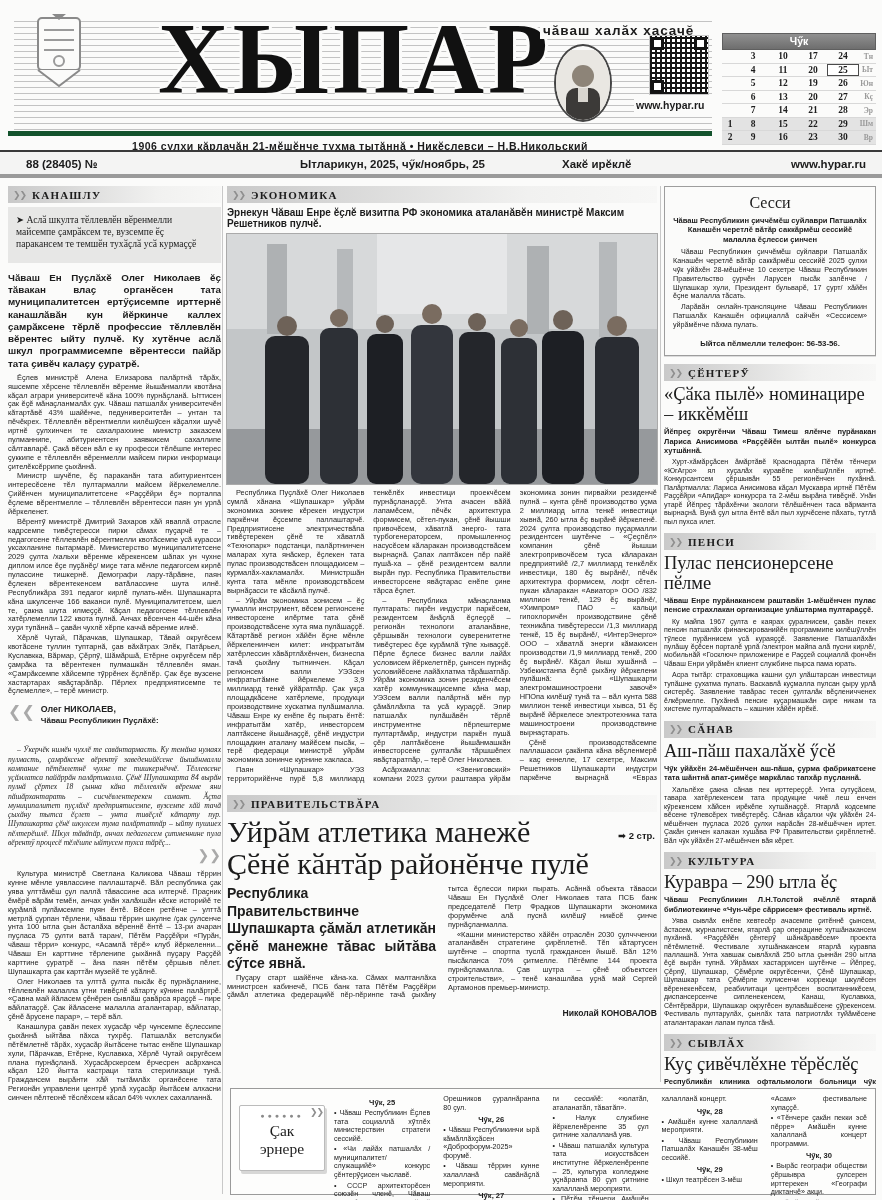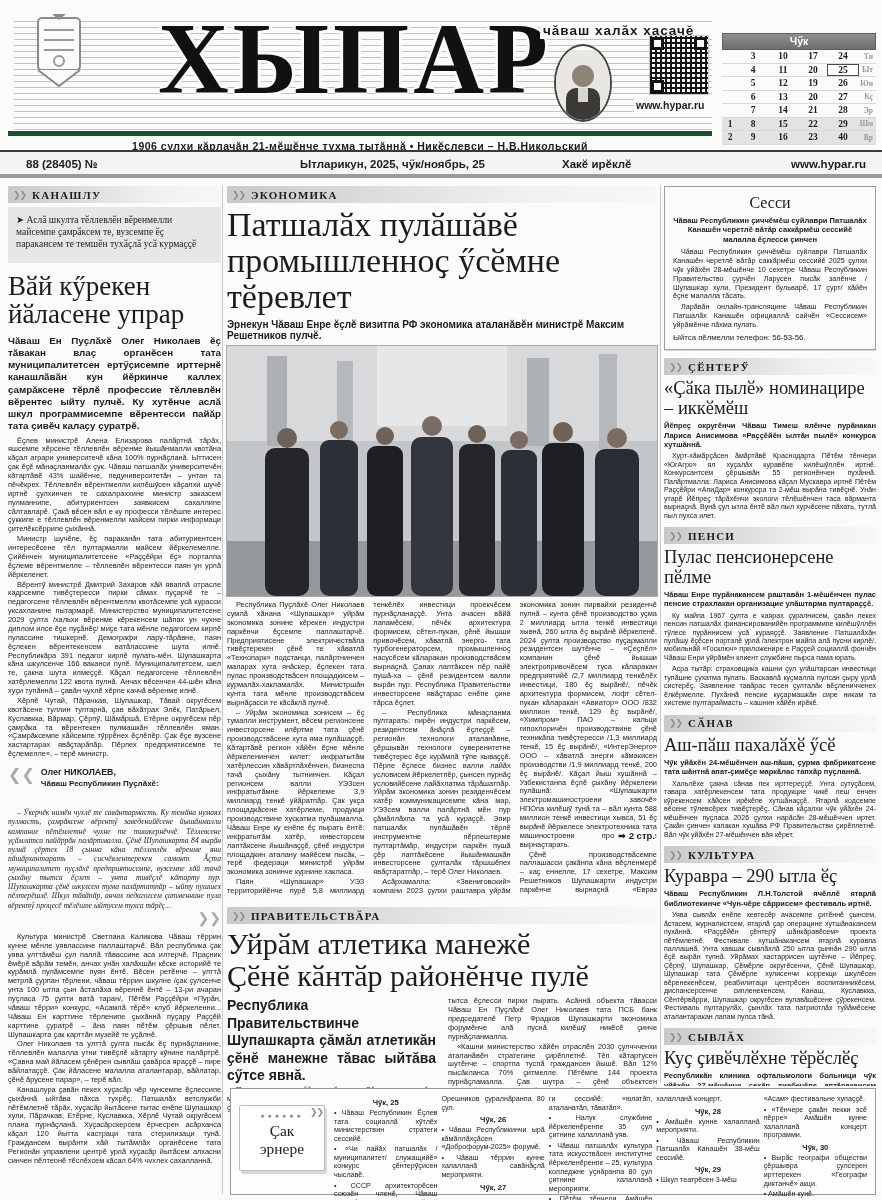--- a/index.html
+++ b/index.html
@@ -73,35 +73,35 @@
 .gov{margin-top:10px}
 .gov-head{font-family:"Liberation Serif",serif;font-size:30px;line-height:1.07;font-weight:normal;margin:2px 0 5px}
 .gov-flow{column-count:2;column-gap:12px;height:118px;overflow:hidden}
 .glead{font-weight:bold;font-size:14px;line-height:1.25;text-align:justify;text-indent:0!important;margin-bottom:2px}
 
 .rightcol{position:absolute;left:664px;top:186px;width:212px;height:900px;overflow:hidden}
 .sess{border:1px solid #9d9d9d;outline:1px solid #dcdcdc;padding:7px 8px;margin-bottom:8px}
 .sess-title{font-family:"Liberation Serif",serif;font-size:16px;text-align:center;margin-bottom:4px}
 .sess-lead{font-weight:bold;font-size:7.6px;text-align:center;line-height:1.25;margin-bottom:4px}
 .sess p.bp{font-size:7.2px;line-height:1.22;text-align:justify;text-indent:8px;margin-bottom:2px}
-.sess-phone{font-weight:normal;font-size:7.8px;text-align:left;margin-top:4px}
+.sess-phone{font-weight:bold;font-size:7.8px;text-align:center;margin-top:10px}
 .r-head{font-family:"Liberation Serif",serif;font-size:18.5px;line-height:1.05;font-weight:normal;margin:1px 0 3px}
 .r-lead{font-weight:bold;font-size:7.5px;line-height:1.25;text-align:justify;margin-bottom:3px}
 .r-body{font-size:7.05px;line-height:1.2;text-align:justify;text-indent:8px;margin-bottom:3px}
 .r-sec{margin-bottom:7px}
 
 .weekbox{position:absolute;left:230px;top:1088px;width:646px;height:107px;border:1px solid #9a9a9a;
  display:flex;padding:6px 8px;gap:9px;background:#fdfdfc}
 .wlabel{flex:none;width:86px;position:relative;padding-top:10px}
 .wlabel .curl{border:1px solid #bbb;border-radius:2px;background:#fff;box-shadow:2px 3px 0 #d7d7d6;
  padding:8px 4px 12px;text-align:center}
 .wlabel .spiral{letter-spacing:3px;color:#8a8a8a;font-size:7px;line-height:4px;display:block;margin-bottom:4px}
 .wlabel .wl-text{font-family:"Liberation Serif",serif;font-size:15.5px;line-height:1.15}
 .wlabel .chev{position:absolute;right:-4px;top:12px}
-.wcols{flex:1;display:flex;gap:4px}
+.wcols{flex:1;display:flex;gap:13px}
 .wcol{flex:1}
 .wdate{font-weight:bold;font-size:7.6px;text-align:center;margin:3px 0 2px}
 .witem{font-size:7.15px;line-height:1.2;text-align:justify;margin-bottom:2px}
 </style>
 </head>
 <body>
 
 <div class="page">
 
   <div class="stripes"></div>
@@ -188,21 +188,21 @@
           <span class="cc c2">15</span>
           <span class="cc c3">22</span>
           <span class="cc c4">29</span>
           <span class="cc c5">Шм</span>
         </div>
         <div class="cal-row wknd">
           <span class="cc c0">2</span>
           <span class="cc c1">9</span>
           <span class="cc c2">16</span>
           <span class="cc c3">23</span>
-          <span class="cc c4">40</span>
+          <span class="cc c4">30</span>
           <span class="cc c5">Вр</span>
         </div>
       </div>
   </div>
 
   <div class="infobar">
     <span style="left:26px">88 (28405) №</span>
     <span style="left:300px">Ытларикун, 2025, чӳк/ноябрь, 25</span>
     <span style="left:562px">Хакӗ ирӗклӗ</span>
     <span style="right:16px">www.hypar.ru</span>
@@ -212,21 +212,20 @@
   <div class="vrule" style="left:660px;top:186px;height:896px"></div>
 
   <div class="leftcol">
     <div class="band">
       <span class="chev">❯❯</span>
       <span>КАНАШЛУ</span>
     </div>
     <div class="bullet-box">
         <p>➤  Аслӑ шкулта тӗллевлӗн вӗренмелли майсемпе ҫамрӑксем те, вузсемпе ӗҫ паракансем те темшӗн тухӑҫлӑ усӑ курмаҫҫӗ</p>
       </div>
-    <h2 class="lc-head">Вӑй кӳрекен йӑласене упрар</h2>
     <p class="lead">Чӑваш Ен Пуҫлӑхӗ Олег Николаев ӗҫ тӑвакан влаҫ органӗсен тата муниципалитетсен ертӳҫисемпе ирттернӗ канашлӑвӑн кун йӗркинче каллех ҫамрӑксене тӗрлӗ профессие тӗллевлӗн вӗрентес ыйту пулчӗ. Ку хутӗнче аслӑ шкул программисемпе вӗрентесси пайӑр тата ҫивӗч калаҫу ҫуратрӗ.</p>
     <div class="lc-flow small">
       <div>
           <p>Ӗҫлев министрӗ Алена Елизарова палӑртнӑ тӑрӑх, яшсемпе хӗрсене тӗллевлӗн вӗренме йышӑнмалли квотӑна кӑҫал аграри университечӗ кӑна 100% пурнӑҫланӑ. Ыттисен ҫак ӗҫӗ мӑнаҫланмалӑх ҫук. Чӑваш патшалӑх университечӗн кӑтартӑвӗ 43% шайӗнче, педуниверситетӑн – унтан та пӗчӗкрех. Тӗллевлӗн вӗрентмелли килӗшӳсен кӑҫалхи шучӗ иртнӗ ҫулхинчен те сахалраххине министр заказсем пулманнипе, абитуриентсен заявкисем сахаллипе сӑлтавларӗ. Ҫакӑ вӗсен вӑл е ку професси тӗлӗшпе интерес ҫуккипе е тӗллевлӗн вӗренмелли майсем пирки информаци ҫителӗксӗррипе ҫыхӑннӑ.</p>
           <p>Министр шучӗпе, ӗҫ параканӑн тата абитуриентсен интересӗсене тӗл пултармалли майсем йӗркелемелле. Ҫийӗнчен муниципалитетсене «Раҫҫӗйри ӗҫ» порталпа ӗҫлеме вӗрентмелле – тӗллевлӗн вӗрентесси паян ун урлӑ йӗркеленет.</p>
           <p>Вӗрентӳ министрӗ Дмитрий Захаров хӑй яваплӑ отрасле кадрсемпе тивӗҫтересси пирки сӑмах пуҫарчӗ те – педагогсене тӗллевлӗн вӗрентмелли квотӑсемпе усӑ курасси уксахланине пытармарӗ. Министерство муниципалитетсене 2029 ҫулта /хальхи вӗренме кӗрекенсем шӑпах ун чухне диплом илсе ӗҫе пуҫӑнӗҫ/ миҫе тата мӗнле педагогсем кирлӗ пулассине тишкернӗ. Демографи лару-тӑрӑвне, паян ӗҫлекен вӗрентекенсем ватӑлассине шута илнӗ. Республикӑра 391 педагог кирлӗ пулать-мӗн. Шупашкарта кӑна шкулсенче 166 ваканси пулӗ. Муниципалитетсем, шел те, ҫакна шута илмеҫҫӗ. Кӑҫал педагогсене тӗллевлӗн хатӗрлемелли 122 квота пулнӑ. Анчах вӗсенчен 44-шӗн кӑна хуҫи тупӑннӑ – ҫавӑн чухлӗ хӗрпе каччӑ вӗренме илнӗ.</p>
           <p>Хӗрлӗ Чутай, Пӑрачкав, Шупашкар, Тӑвай округӗсем квотӑсене туллин туптарнӑ, ҫав вӑхӑтрах Элӗк, Патӑрьел, Куславкка, Вӑрмар, Ҫӗрпӳ, Шӑмӑршӑ, Етӗрне округӗсем пӗр ҫамрӑка та вӗрентекен пулмашкӑн тӗллевлӗн яман. «Ҫамрӑксемпе хӑйсемпе тӳррӗнех ӗҫлӗпӗр. Ҫак ӗҫе вузсене хастартарах явӑҫтарӑпӑр. Пӗрлех предприятисемпе те ӗҫлемелле», – терӗ министр.</p>
         </div>
       <div class="quote">
         <span class="q-open">❮❮</span>
@@ -243,24 +242,20 @@
         </div>
     </div>
 
   </div>
 
   <div class="midcol">
     <div class="band">
       <span class="chev">❯❯</span>
       <span>ЭКОНОМИКА</span>
     </div>
-    <h2 class="eco-head">
-      <span>Патшалӑх пулӑшӑвӗ</span><br>
-      <span>промышленноҫ ӳсӗмне тӗревлет</span>
-    </h2>
     <p class="eco-sub">Эрнекун Чӑваш Енре ӗҫлӗ визитпа РФ экономика аталанӑвӗн министрӗ Максим Решетников пулчӗ.</p>
 
     <div class="photo">
       <svg width="430" height="250" viewBox="0 0 430 250">
         <rect width="430" height="250" fill="#c3c6c8"></rect>
         <rect width="430" height="95" fill="#d7d9da"></rect>
         <rect x="150" y="0" width="130" height="80" fill="#e6e7e8"></rect>
         <rect x="40" y="10" width="20" height="90" fill="#aeb1b3"></rect>
         <rect x="110" y="15" width="16" height="85" fill="#b6b9bb"></rect>
         <rect x="300" y="12" width="22" height="88" fill="#aeb1b3"></rect>

